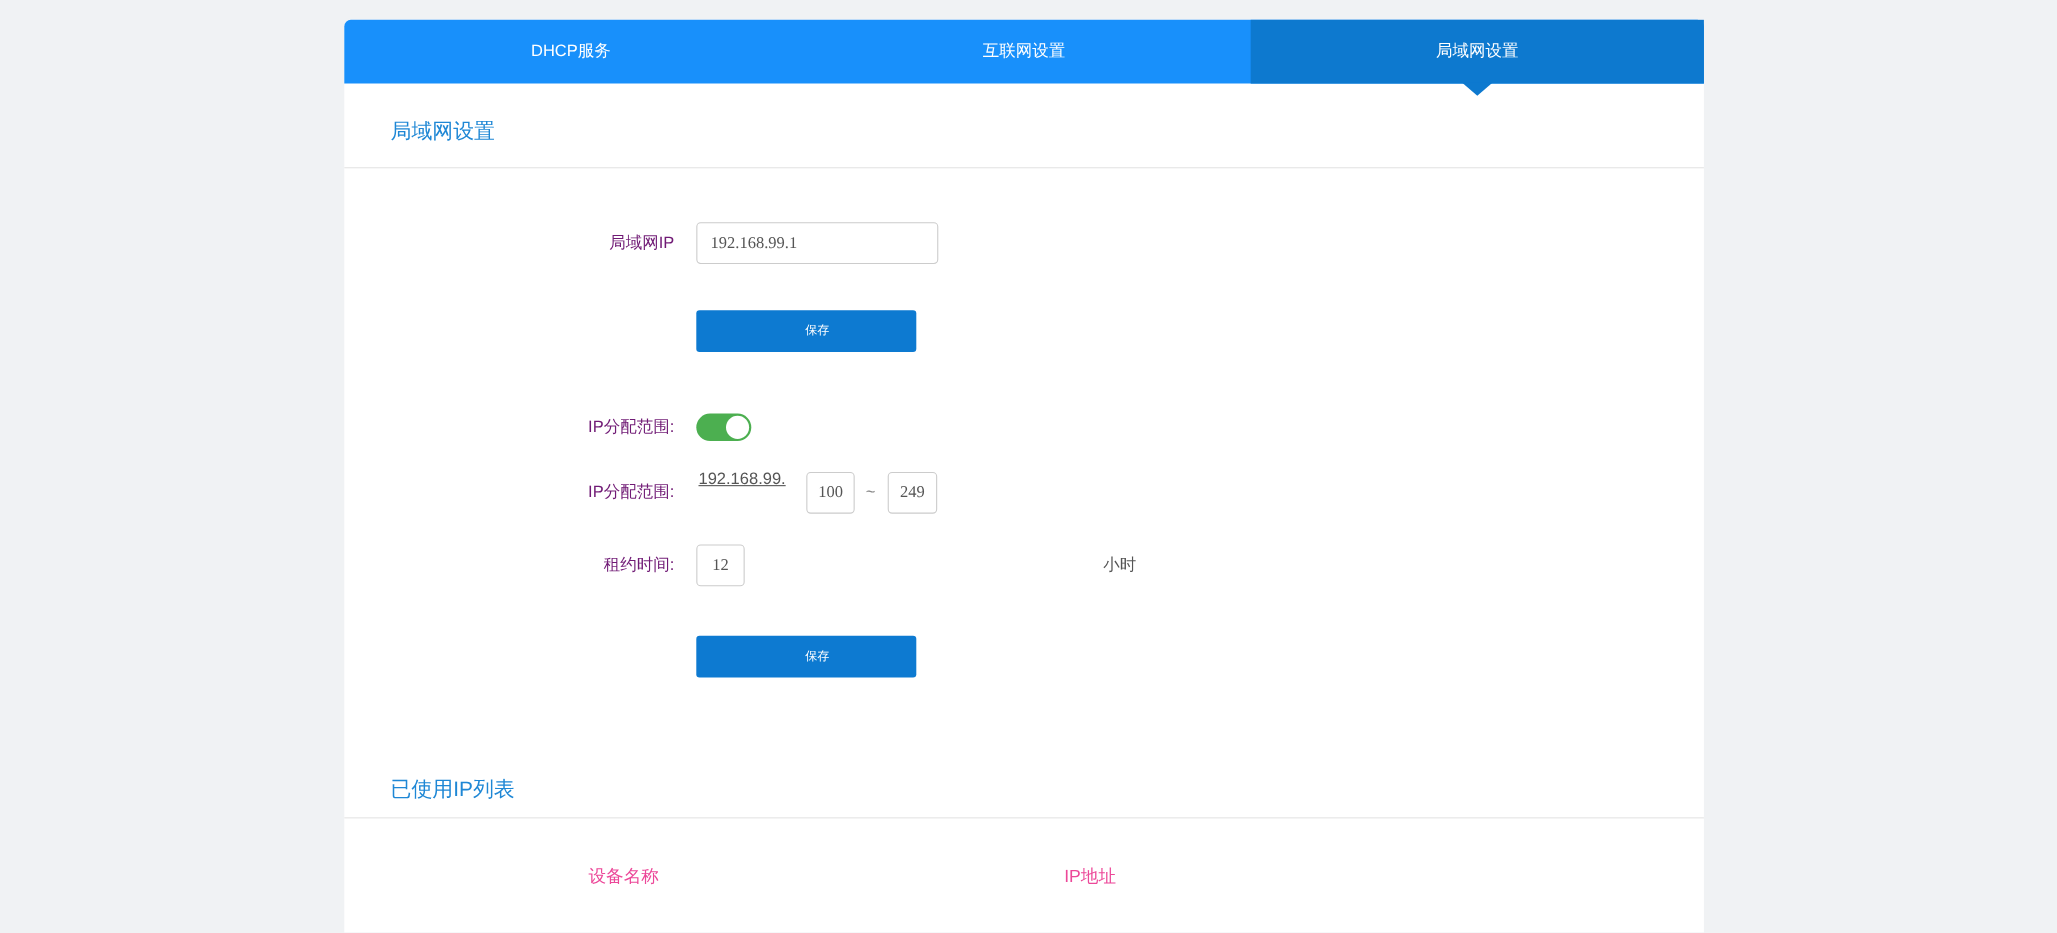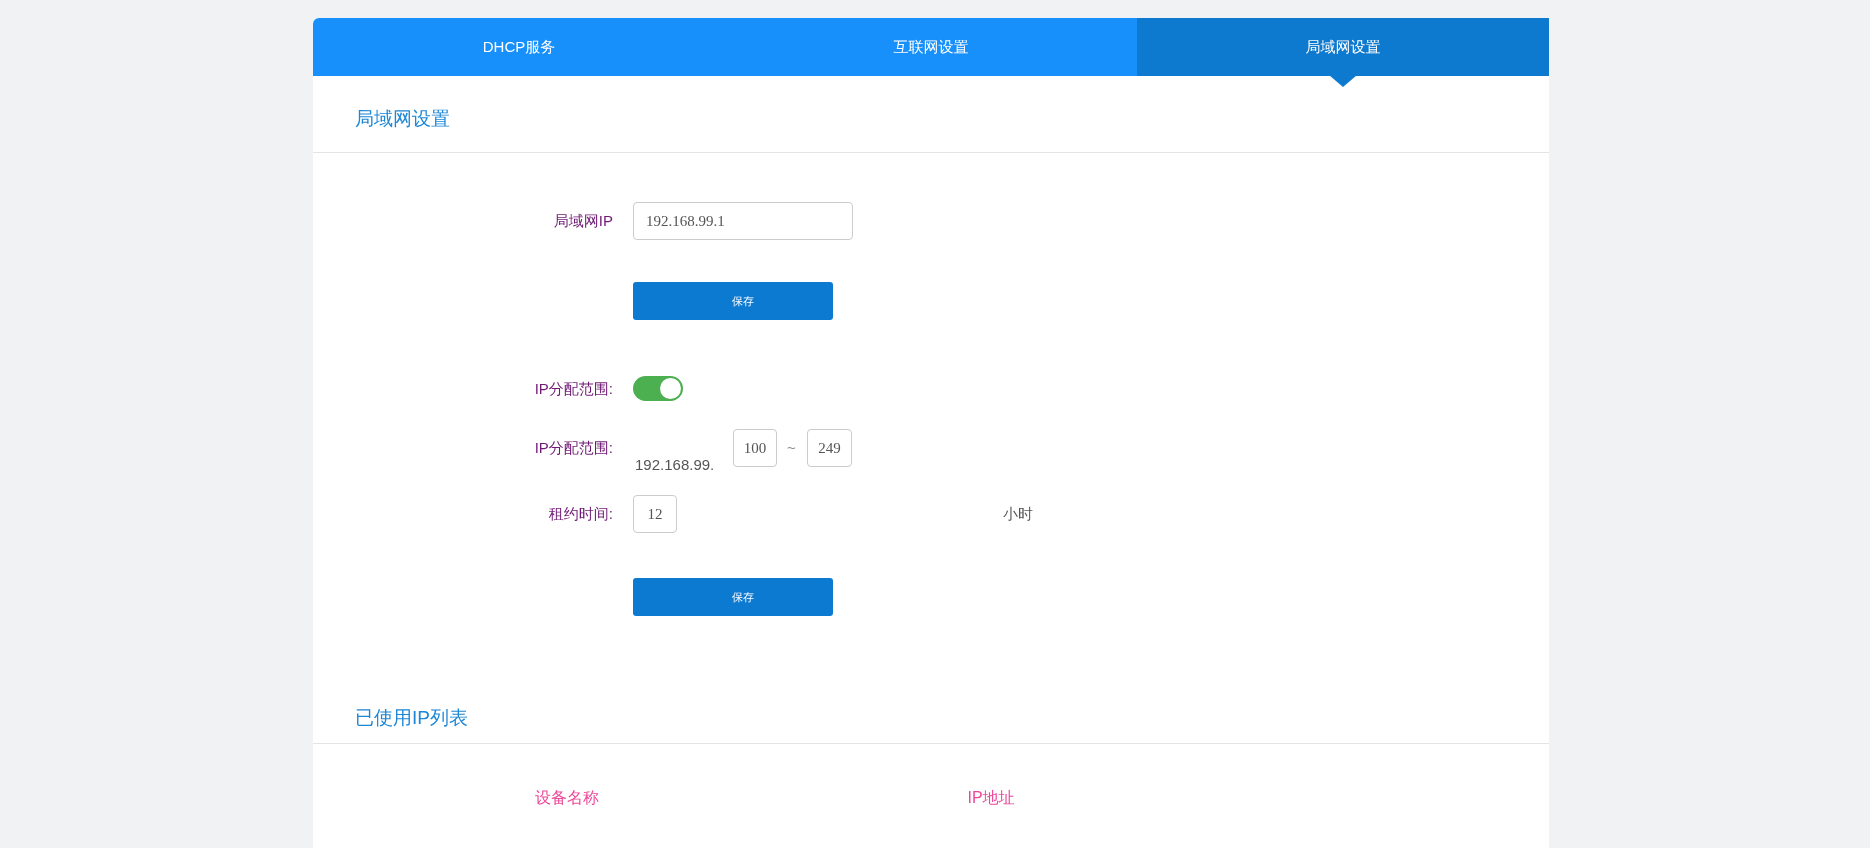--- a/index.html
+++ b/index.html
@@ -92,21 +92,21 @@
   .input-lanip { left: 320px; top: 184px; width: 220px; padding-left: 12px; }
   .input-small { text-align: center; width: 44px; }
   .input-ip-start { left: 420px; top: 411px; }
   .input-ip-end   { left: 494px; top: 411px; width: 45px; }
   .input-lease    { left: 320px; top: 477px; text-align: center; }
   .static-text {
     position: absolute;
     font-size: 15px;
     color: #555555;
   }
-  .ip-prefix { left: 322px; top: 428px; line-height: 38px; }
+  .ip-prefix { left: 322px; top: 399px; line-height: 38px; text-decoration: underline; }
   .ip-tilde  { left: 474px; top: 411px; line-height: 38px; color: #888888; }
   .lease-unit{ left: 690px; top: 477px; line-height: 38px; }
   .save-btn {
     position: absolute;
     left: 320px;
     width: 200px;
     height: 38px;
     background: #0d7ad1;
     border: none;
     border-radius: 3px;

